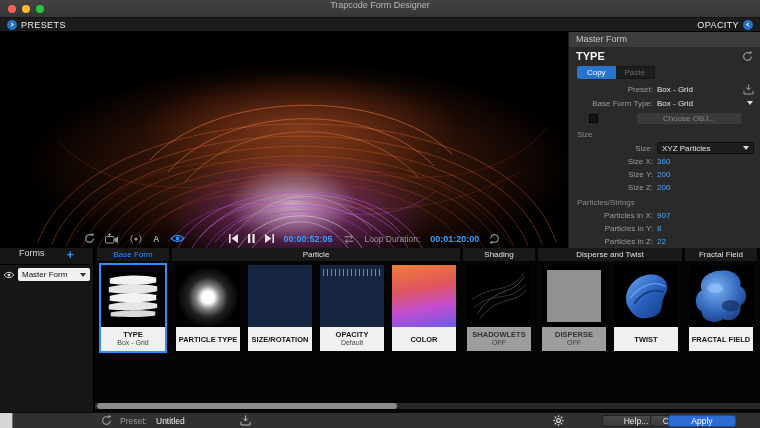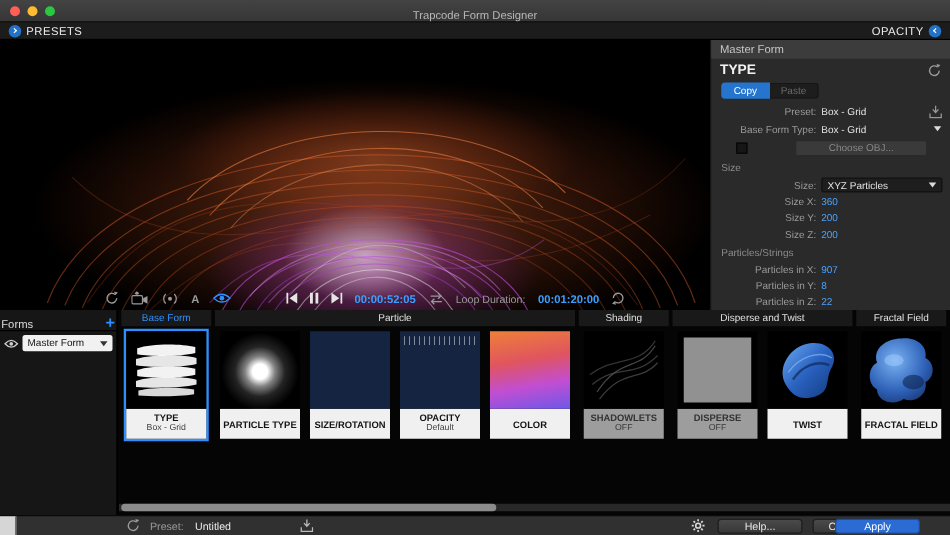--- a/index.html
+++ b/index.html
@@ -1,21 +1,21 @@
 <!DOCTYPE html>
 <html style="--accent-blue: #2e8fff; --value-blue: #4aa3ff; --time-blue: #3aa0ff; --apply-blue: #2a6bd4; --light-red: #ff5f57; --light-yellow: #febc2e; --light-green: #28c840;"><head>
 <meta charset="utf-8">
 <style>
   *{margin:0;padding:0;box-sizing:border-box;-webkit-user-select:none}
   html,body{width:760px;height:428px;background:#000;font-family:"Liberation Sans",sans-serif;overflow:hidden}
   .app{position:relative;width:760px;height:428px;background:#111;overflow:hidden}
 
   
   .titlebar{height:18px;background:linear-gradient(#434343,#363636);border-bottom:1px solid #141414;
-    display:flex;align-items:flex-end;justify-content:center;position:relative}
+    display:flex;align-items:flex-start;justify-content:center;position:relative}
   .lights{position:absolute;left:8px;top:5px;display:flex;gap:6px}
   .light{width:8px;height:8px;border-radius:50%}
   .light.red{background:var(--light-red,#ff5f57)}
   .light.yellow{background:var(--light-yellow,#febc2e)}
   .light.green{background:var(--light-green,#28c840)}
   .wtitle{font-size:9px;color:#b8b8b8}
 
   
   .toolbar{height:14px;background:#1c1c1c;border-bottom:1px solid #000;display:flex;align-items:center;justify-content:space-between;padding:0 7px}
   .tbtn{display:flex;align-items:center;gap:4px;font-size:9px;font-weight:normal;color:#ececec;letter-spacing:.4px;cursor:pointer}
@@ -56,21 +56,21 @@
   .objbtn{margin-left:38px;width:106px;height:13px;background:#3a3a3a;border:1px solid #2a2a2a;border-radius:2px;
     color:#878787;font-size:8px;display:flex;align-items:center;justify-content:center;cursor:default}
   .pdrop{flex:1;height:12px;margin-right:6px;background:#1e1e1e;border:1px solid #101010;border-radius:2px;
     display:flex;align-items:center;justify-content:space-between;padding:0 0 0 4px;font-size:8px;color:#e2e2e2;cursor:pointer}
   .pdrop .tri{margin-right:4px}
   .micon{margin-right:6px;cursor:pointer;display:flex;align-items:center}
 
   
   .lower{display:flex;height:164px;background:#000}
   .forms{width:95px;flex-shrink:0;background:#161616;border-right:2px solid #000;display:flex;flex-direction:column}
-  .forms-head{height:17px;display:flex;align-items:flex-end;justify-content:space-between;padding:0 1px;border-bottom:1px solid #000}
+  .forms-head{height:17px;display:flex;align-items:flex-start;justify-content:space-between;padding:0 19px;border-bottom:1px solid #000}
   .forms-title{font-size:9px;color:#dcdcdc}
   .plus{color:var(--accent-blue,#2e8fff);font-size:13px;font-weight:bold;line-height:13px;cursor:pointer}
   .forms-row{display:flex;align-items:center;gap:3px;padding:3px 3px}
   .form-select{flex:1;height:13px;background:#f1f1f1;border-radius:2px;display:flex;align-items:center;justify-content:space-between;
     padding:0 4px;font-size:8px;color:#111;cursor:pointer}
   .ftri{width:0;height:0;border-left:3px solid transparent;border-right:3px solid transparent;border-top:4px solid #333}
 
   .blockstrip{flex:1;position:relative;background:#050505;display:flex;gap:3px;padding-left:2px;align-items:flex-start;overflow:hidden}
   .cat{display:flex;flex-direction:column;gap:2px}
   .cat-head{height:13px;background:#191919;display:flex;align-items:center;justify-content:center;font-size:8px;font-weight:normal;color:#e0e0e0}
@@ -510,18 +510,18 @@
             <path d="M6 9.8 V11.6"></path>
             <path d="M0.4 6 H2.2"></path>
             <path d="M9.8 6 H11.6"></path>
             <path d="M2 2 L3.3 3.3"></path>
             <path d="M8.7 8.7 L10 10"></path>
             <path d="M8.7 3.3 L10 2"></path>
             <path d="M2 10 L3.3 8.7"></path>
           </g>
         </svg>
     </span>
-    <button class="bbtn" style="left:574px;width:68px">Help...</button>
+    <button class="bbtn" style="left:602px;width:68px">Help...</button>
     <button class="bbtn" style="left:650px;width:52px">Cancel</button>
     <button class="bbtn apply" style="left:668px;width:68px">Apply</button>
   </footer>
 
 </div>
 
 </body></html>

